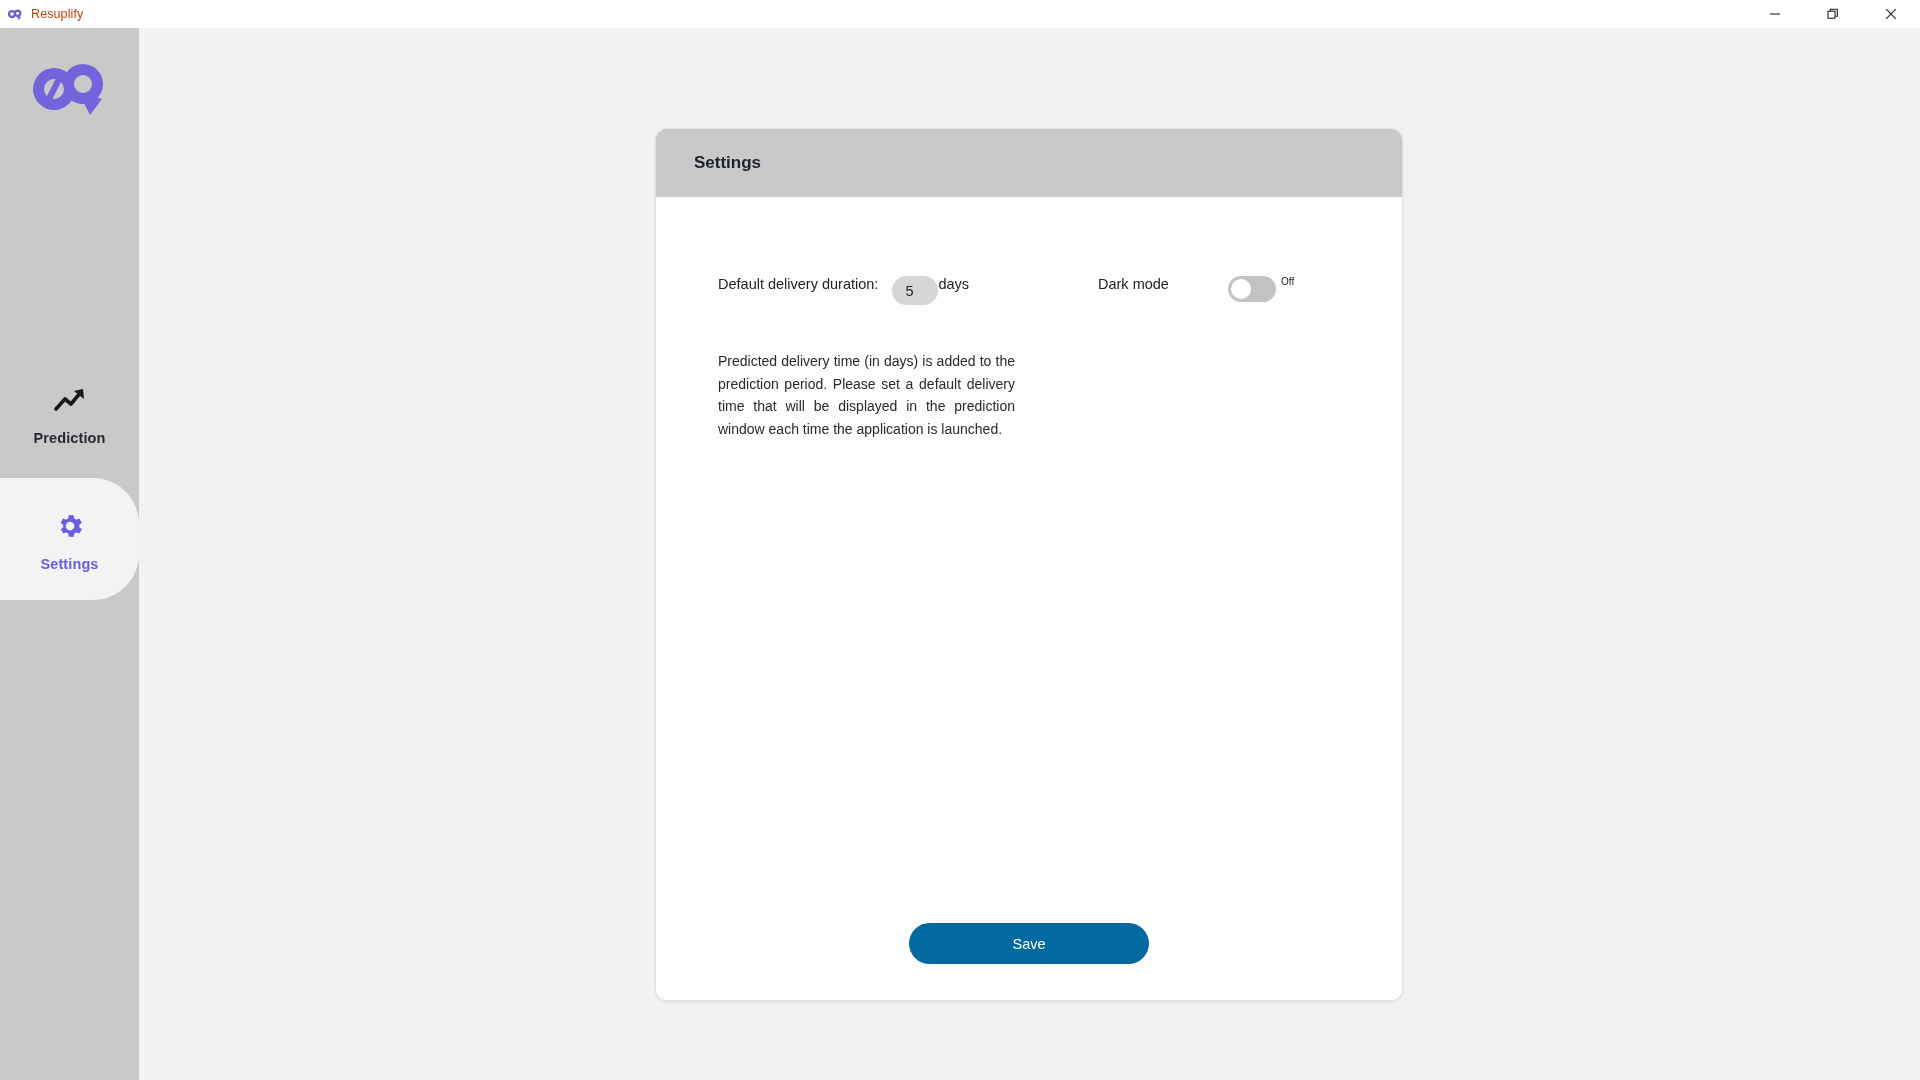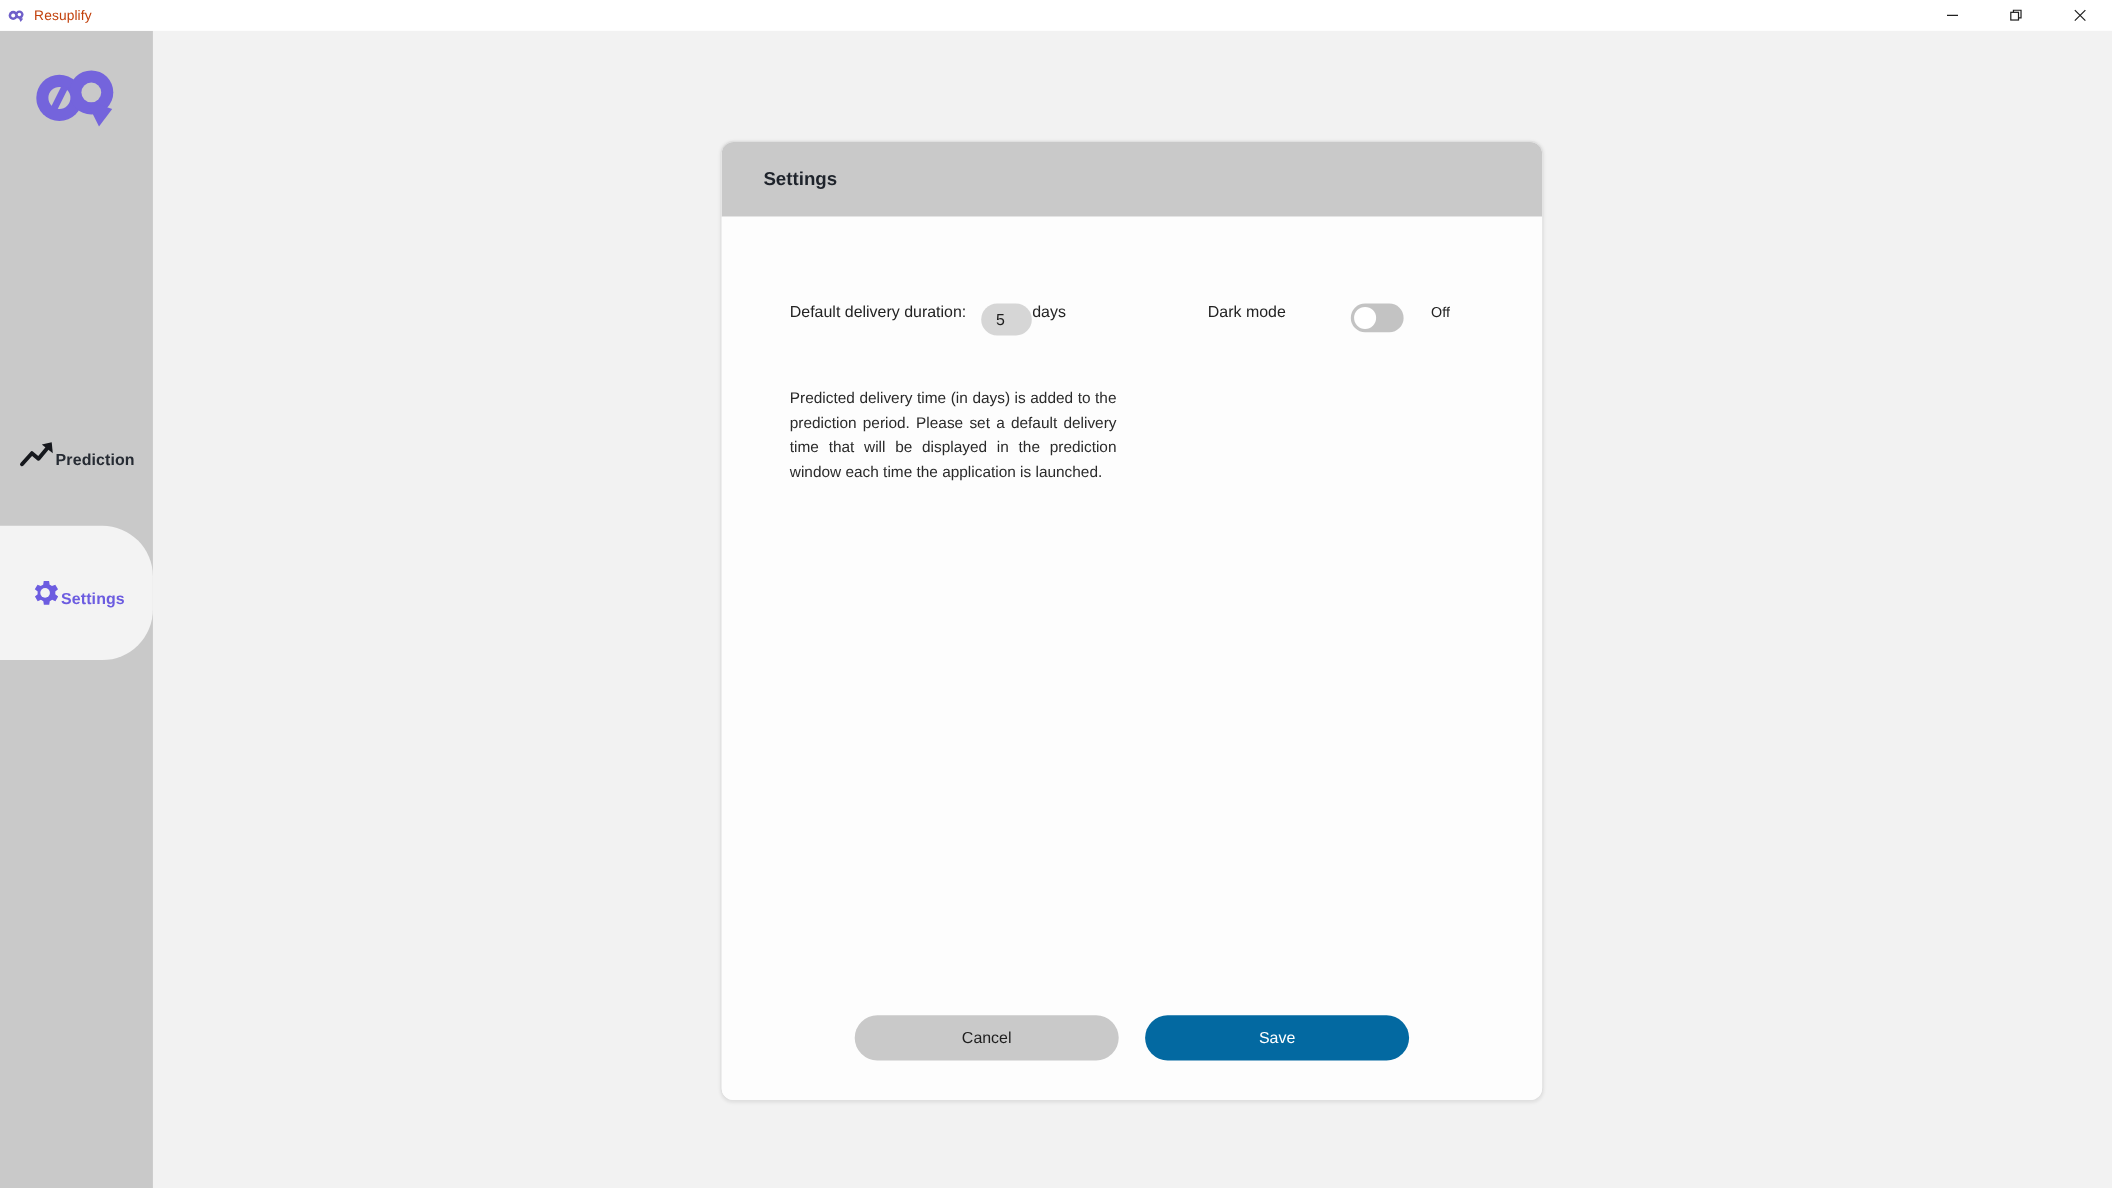--- a/index.html
+++ b/index.html
@@ -63,21 +63,21 @@
     top: 30px; left: 26px;
     width: 86px; height: 62px;
   }
   #brand-logo svg { display:block; }
 
   .nav-item {
     position: absolute;
     left: 0;
     width: 139px;
     display: flex;
-    flex-direction: row;
+    flex-direction: column;
     align-items: center;
     justify-content: center;
     cursor: pointer;
     user-select: none;
   }
   #nav-prediction { top: 340px; height: 90px; }
   #nav-settings  { top: 450px; height: 122px;
                    background: #f3f3f3;
                    border-top-right-radius: 46px;
                    border-bottom-right-radius: 46px; }
@@ -185,23 +185,23 @@
     flex: none;
   }
   #darkmode-knob {
     position: absolute;
     top: 3px; left: 3px;
     width: 20px; height: 20px;
     background: #ffffff;
     border-radius: 50%;
   }
   #darkmode-state {
-    font-size: 13px;
+    font-size: 10px;
     color: #232323;
-    margin-left: 25px;
+    margin-left: 5px;
   }
 
   #description-text {
     position: absolute;
     top: 153px;
     left: 62px;
     width: 297px;
     font-size: 14px;
     line-height: 22.5px;
     color: #2a2a2a;
@@ -330,19 +330,18 @@
         <span id="darkmode-label">Dark mode</span>
         <div id="darkmode-toggle">
           <div id="darkmode-knob"></div>
         </div>
         <span id="darkmode-state">Off</span>
       </div>
 
       <p id="description-text">Predicted delivery time (in days) is added to the prediction period. Please set a default delivery time that will be displayed in the prediction window each time the application is launched.</p>
 
       <div id="card-actions">
-        <button class="action-btn" id="cancel-button">Cancel</button>
         <button class="action-btn" id="save-button">Save</button>
       </div>
 
     </div>
   </div>
 </div>
 
 </body></html>

